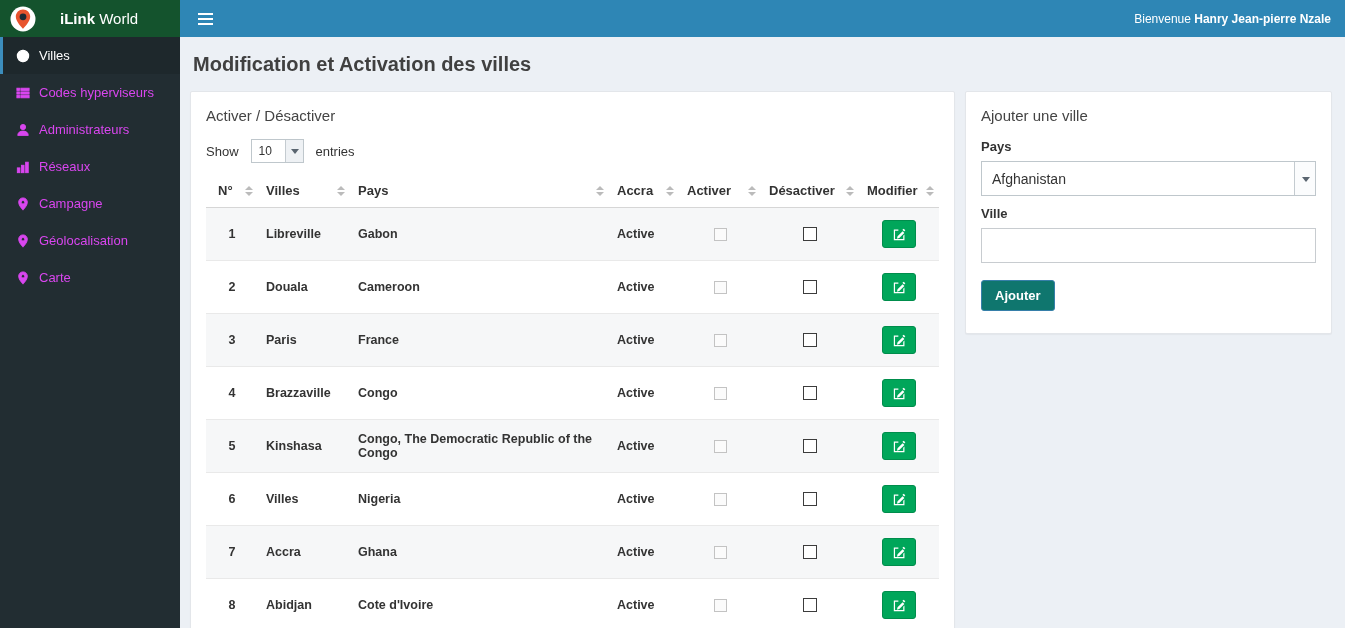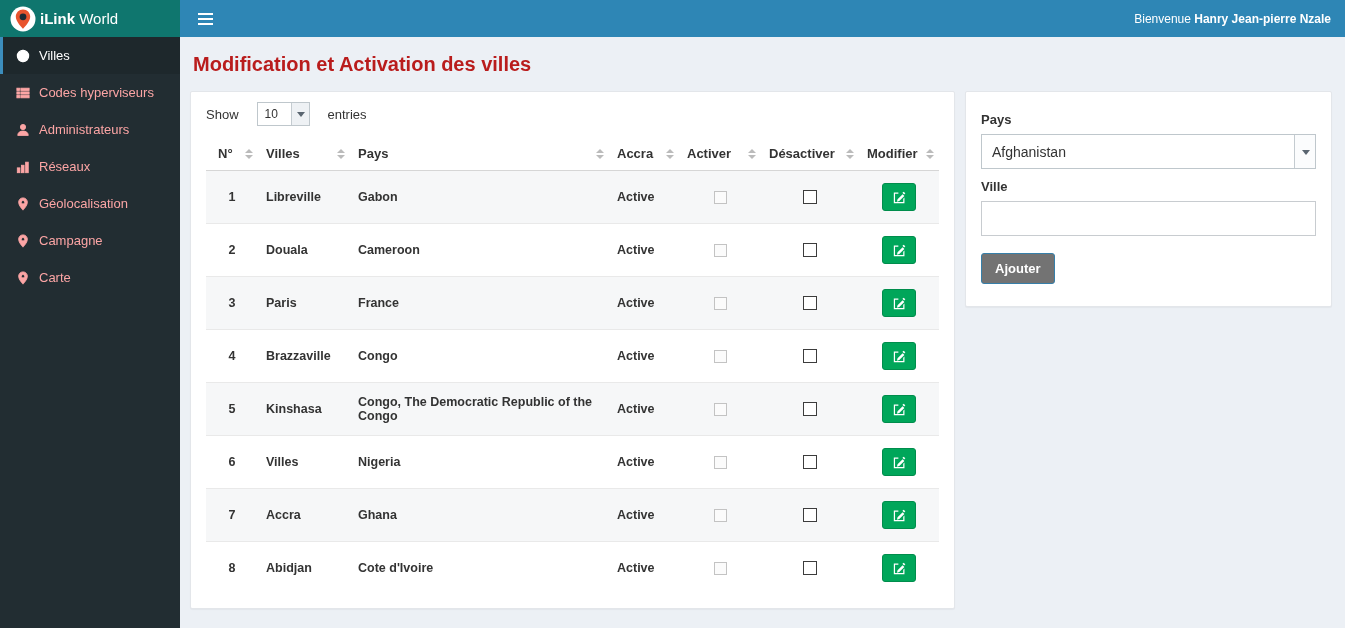--- a/index.html
+++ b/index.html
@@ -5,50 +5,50 @@
   * { box-sizing: border-box; margin: 0; padding: 0; }
   html,body { width:1345px; height:628px; overflow:hidden; }
   body {
     font-family: "Liberation Sans", "DejaVu Sans", sans-serif;
     background:#ecf0f5; color:#333; font-size:13px;
   }
   a { text-decoration:none; color:inherit; }
 
   
   .top { position:fixed; top:0; left:0; right:0; height:37px; display:flex; z-index:20; }
-  .logo { width:180px; background:#0f766e; color:#fff; display:flex; align-items:center; gap:4px; padding:0 10px; font-size:15px; cursor:pointer; }
+  .logo { width:180px; background:#14532d; color:#fff; display:flex; align-items:center; gap:24px; padding:0 10px; font-size:15px; cursor:pointer; }
   .logo svg { display:block; flex:none; }
   .brand-text b { font-weight:700; }
   .brand-text span { font-weight:300; }
   .navbar { flex:1; background:#2e86b5; display:flex; align-items:center; justify-content:space-between; padding:0 14px; color:#fff; }
   .hamburger { display:inline-flex; flex-direction:column; gap:3px; cursor:pointer; padding:6px 4px; }
   .hamburger i { width:15px; height:2px; background:#fff; display:block; }
   .welcome { font-size:12px; cursor:pointer; }
   .welcome b { font-weight:700; }
 
   
   .sidebar { position:fixed; top:37px; left:0; bottom:0; width:180px; background:#222d32; z-index:15; }
   .sidebar ul { list-style:none; }
-  .side-link { display:flex; align-items:center; gap:9px; padding:11px 12px; color:#fca5a5; font-size:13px; border-left:3px solid transparent; cursor:pointer; }
+  .side-link { display:flex; align-items:center; gap:9px; padding:11px 12px; color:#d946ef; font-size:13px; border-left:3px solid transparent; cursor:pointer; }
   li.active .side-link { background:#1e282c; color:#fff; border-left-color:#3c8dbc; }
   .side-link .icon { width:15px; height:15px; display:inline-flex; align-items:center; justify-content:center; }
   .side-link svg { width:14px; height:14px; fill:currentColor; stroke:currentColor; }
 
   
   .content { margin-left:180px; margin-top:37px; padding:12px 13px 12px 10px; }
-  .page-title { font-size:20px; font-weight:600; color:#b91c1c; margin:4px 3px 15px; }
+  .page-title { font-size:20px; font-weight:600; color:#404040; margin:4px 3px 15px; }
   .cols { display:flex; align-items:flex-start; gap:10px; }
   .box { background:#fff; border:1px solid #e3e6ea; border-radius:2px; box-shadow:0 1px 1px rgba(0,0,0,.04); }
   .box-table { width:765px; padding:10px 15px 14px; }
   .box-add { width:367px; padding:10px 15px 22px; }
   .box-title { font-size:15px; font-weight:400; color:#444; margin:5px 0 15px; }
 
   
   .controls { display:flex; justify-content:space-between; align-items:center; margin-bottom:11px; }
-  .length, .search { display:flex; align-items:center; gap:18px; font-size:13px; color:#333; }
+  .length, .search { display:flex; align-items:center; gap:12px; font-size:13px; color:#333; }
   .search input { width:152px; height:25px; border:1px solid #c8c8c8; padding:2px 6px; font-size:12px; }
 
   .sel { position:relative; display:inline-block; }
   .sel select { appearance:none; -webkit-appearance:none; border:1px solid #bfc7cc; background:#fff; color:#333; cursor:pointer; }
   .sel::before { content:''; position:absolute; top:1px; right:1px; bottom:1px; width:17px; background:#eef1f4; border-left:1px solid #c4cbd0; pointer-events:none; }
   .sel::after { content:''; position:absolute; right:5px; top:50%; margin-top:-2px; border-left:4px solid transparent; border-right:4px solid transparent; border-top:5px solid #5a6570; pointer-events:none; }
   .sel-small select { width:53px; height:24px; font-size:12px; padding:0 20px 0 7px; }
   .sel-big { display:block; margin-bottom:8px; }
   .sel-big select { width:100%; height:35px; font-size:14px; padding:0 28px 0 10px; }
   .sel-big::before { width:20px; background:#fbfcfd; }
@@ -74,21 +74,21 @@
 
   input.cb { appearance:none; -webkit-appearance:none; width:13px; height:13px; border:1px solid #c3c3c3; background:#fbfbfb; vertical-align:middle; }
   input.cb-des { width:14px; height:14px; border:1.6px solid #3c3c3c; background:#fff; cursor:pointer; }
 
   .btn-edit { width:34px; height:28px; background:#00a65a; border:1px solid #008d4c; border-radius:3px; display:inline-flex; align-items:center; justify-content:center; cursor:pointer; }
   .btn-edit svg { width:13px; height:13px; fill:#fff; }
 
   
   .form-label { display:block; font-size:13px; font-weight:700; color:#333; margin:10px 0 7px; }
   input.txt { width:100%; height:35px; border:1px solid #c8ccd0; padding:0 10px; font-size:14px; }
-  .btn-primary { margin-top:17px; background:#737373; border:1px solid #367fa9; color:#fff; font-size:13px; font-weight:600; padding:7px 13px; border-radius:3px; cursor:pointer; font-family:inherit; }
+  .btn-primary { margin-top:17px; background:#0f766e; border:1px solid #367fa9; color:#fff; font-size:13px; font-weight:600; padding:7px 13px; border-radius:3px; cursor:pointer; font-family:inherit; }
 </style>
 </head>
 <body>
 
 <header class="top">
   <div class="logo">
     <svg width="26" height="26" viewBox="0 0 26 26">
       <circle cx="13" cy="13" r="12.5" fill="#ffffff"></circle>
       <path d="M13 3.5c-4 0-7.2 3.2-7.2 7.2 0 5 7.2 12 7.2 12s7.2-7 7.2-12c0-4-3.2-7.2-7.2-7.2z" fill="#e8542e"></path>
       <circle cx="13" cy="10.8" r="3.4" fill="#1c2b36"></circle>
@@ -157,31 +157,31 @@
         <span>Réseaux</span>
       </a>
     </li>
     <li>
       <a class="side-link">
         <span class="icon">
           <svg viewBox="0 0 16 16" stroke="none">
               <path d="M8 1C5.2 1 3 3.2 3 6c0 3.8 5 9 5 9s5-5.2 5-9c0-2.8-2.2-5-5-5zm0 7a2 2 0 1 1 0-4 2 2 0 0 1 0 4z"></path>
             </svg>
         </span>
+        <span>Campagne</span>
+      </a>
+    </li>
+    <li>
+      <a class="side-link">
+        <span class="icon">
+          <svg viewBox="0 0 16 16" stroke="none">
+              <path d="M8 1C5.2 1 3 3.2 3 6c0 3.8 5 9 5 9s5-5.2 5-9c0-2.8-2.2-5-5-5zm0 7a2 2 0 1 1 0-4 2 2 0 0 1 0 4z"></path>
+            </svg>
+        </span>
         <span>Géolocalisation</span>
-      </a>
-    </li>
-    <li>
-      <a class="side-link">
-        <span class="icon">
-          <svg viewBox="0 0 16 16" stroke="none">
-              <path d="M8 1C5.2 1 3 3.2 3 6c0 3.8 5 9 5 9s5-5.2 5-9c0-2.8-2.2-5-5-5zm0 7a2 2 0 1 1 0-4 2 2 0 0 1 0 4z"></path>
-            </svg>
-        </span>
-        <span>Campagne</span>
       </a>
     </li>
     <li>
       <a class="side-link">
         <span class="icon">
           <svg viewBox="0 0 16 16" stroke="none">
               <path d="M8 1C5.2 1 3 3.2 3 6c0 3.8 5 9 5 9s5-5.2 5-9c0-2.8-2.2-5-5-5zm0 7a2 2 0 1 1 0-4 2 2 0 0 1 0 4z"></path>
             </svg>
         </span>
         <span>Carte</span>
@@ -189,20 +189,21 @@
     </li>
   </ul>
 </aside>
 
 <main class="content">
   <h1 class="page-title">Modification et Activation des villes</h1>
 
   <div class="cols">
 
     <section class="box box-table">
+      <h2 class="box-title">Activer / Désactiver</h2>
 
       <div class="controls">
         <div class="length">
           <span>Show</span>
           <span class="sel sel-small">
             <select><option>10</option></select>
           </span>
           <span>entries</span>
         </div>
       </div>
@@ -356,20 +357,21 @@
                 </button>
               </td>
             </tr>
 
           </tbody>
       </table>
 
     </section>
 
     <section class="box box-add">
+      <h2 class="box-title">Ajouter une ville</h2>
 
       <label class="form-label">Pays</label>
       <span class="sel sel-big">
         <select><option>Afghanistan</option></select>
       </span>
 
       <label class="form-label">Ville</label>
       <input type="text" class="txt" value="" style="">
 
       <button class="btn-primary">Ajouter</button>

